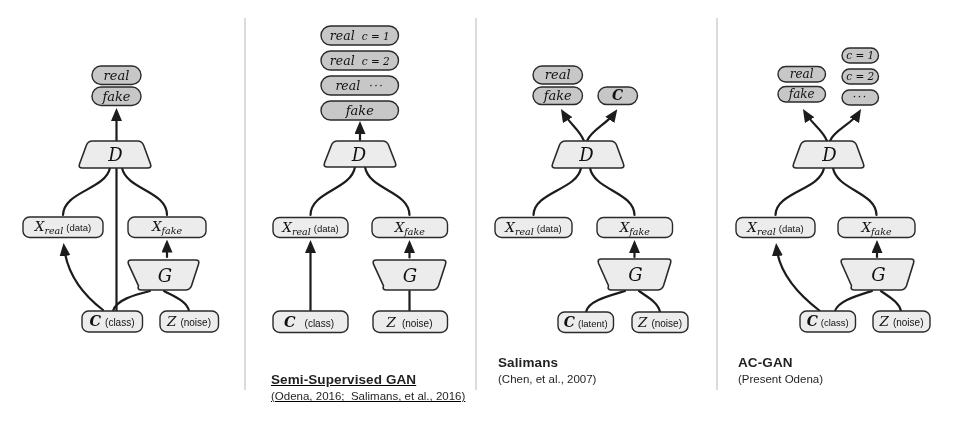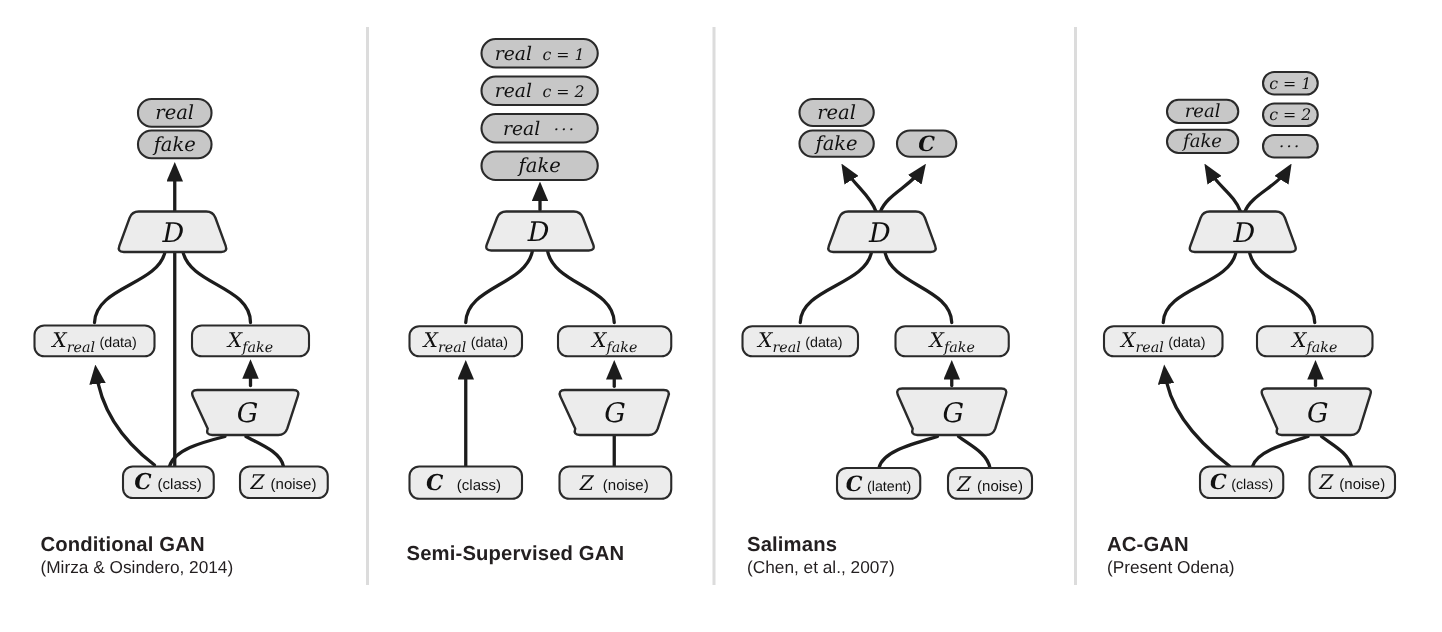--- a/index.html
+++ b/index.html
@@ -56,24 +56,20 @@
       <text x="167" y="231.4" text-anchor="middle"><tspan class="m" font-size="13.5">X</tspan><tspan class="m" font-size="9.5" dy="3">fake</tspan></text>
 
       <path class="trap" d="M 131.5 260 L 195.5 260 Q 200 260 198.5 264.2 L 191.5 285.8 Q 190 290 185.5 290 L 141.5 290 Q 137 290 138.5 285.8 L 128.5 264.2 Q 127 260 131.5 260 Z"></path>
       <text class="m" x="165" y="281.5" font-size="18" text-anchor="middle">G</text>
 
       <rect class="box-light" x="82" y="311" width="60.5" height="21" rx="6.5"></rect>
       <text x="112" y="326.2" text-anchor="middle"><tspan class="mb" font-size="14.5">C</tspan><tspan class="note" font-size="10" dx="4">(class)</tspan></text>
       <rect class="box-light" x="160" y="311" width="58.5" height="21" rx="6.5"></rect>
       <text x="189" y="326.2" text-anchor="middle"><tspan class="m" font-size="13.5">Z</tspan><tspan class="note" font-size="10" dx="4">(noise)</tspan></text>
     </svg>
-    <div class="title-block" style="left:27px;top:355px;">
-      <div class="title">Conditional GAN</div>
-      <div class="citation">(Mirza &amp; Osindero, 2014)</div>
-    </div>
   </div>
 
   <div class="panel" style="left:240px;width:237px;">
     <svg width="237" height="345" viewBox="0 0 237 345">
       <defs>
         <marker id="ah2" markerUnits="userSpaceOnUse" markerWidth="13" markerHeight="11" viewBox="0 0 13 11" refX="9" refY="5.5" orient="auto">
           <path d="M0,0 L13,5.5 L0,11 Z" fill="#1c1c1c"></path>
         </marker>
       </defs>
 
@@ -102,22 +98,23 @@
       <text x="169.8" y="231.6" text-anchor="middle"><tspan class="m" font-size="13.5">X</tspan><tspan class="m" font-size="9.5" dy="3">fake</tspan></text>
 
       <path class="trap" d="M 136.5 260 L 202.5 260 Q 207 260 205.5 264.2 L 198.5 285.8 Q 197 290 192.5 290 L 146.5 290 Q 142 290 143.5 285.8 L 133.5 264.2 Q 132 260 136.5 260 Z"></path>
       <text class="m" x="170" y="281.5" font-size="18" text-anchor="middle">G</text>
 
       <rect class="box-light" x="33" y="311" width="75" height="21.5" rx="6.5"></rect>
       <text x="69" y="326.5" text-anchor="middle"><tspan class="mb" font-size="14.5">C</tspan><tspan class="note" font-size="10" dx="9">(class)</tspan></text>
       <rect class="box-light" x="133" y="311" width="74.5" height="21.5" rx="6.5"></rect>
       <text x="169.5" y="326.5" text-anchor="middle"><tspan class="m" font-size="13.5">Z</tspan><tspan class="note" font-size="10" dx="6">(noise)</tspan></text>
     </svg>
-    <div class="title-block" style="left:31px;top:361px;">
+    <div class="title-block" style="left:31px;top:372px;text-decoration:underline;">
       <div class="title">Semi-Supervised GAN</div>
+      <div class="citation">(Odena, 2016;  Salimans, et al., 2016)</div>
     </div>
   </div>
 
   <div class="panel" style="left:480px;width:237px;">
     <svg width="237" height="345" viewBox="0 0 237 345">
       <defs>
         <marker id="ah3" markerUnits="userSpaceOnUse" markerWidth="13" markerHeight="11" viewBox="0 0 13 11" refX="9" refY="5.5" orient="auto">
           <path d="M0,0 L13,5.5 L0,11 Z" fill="#1c1c1c"></path>
         </marker>
       </defs>

